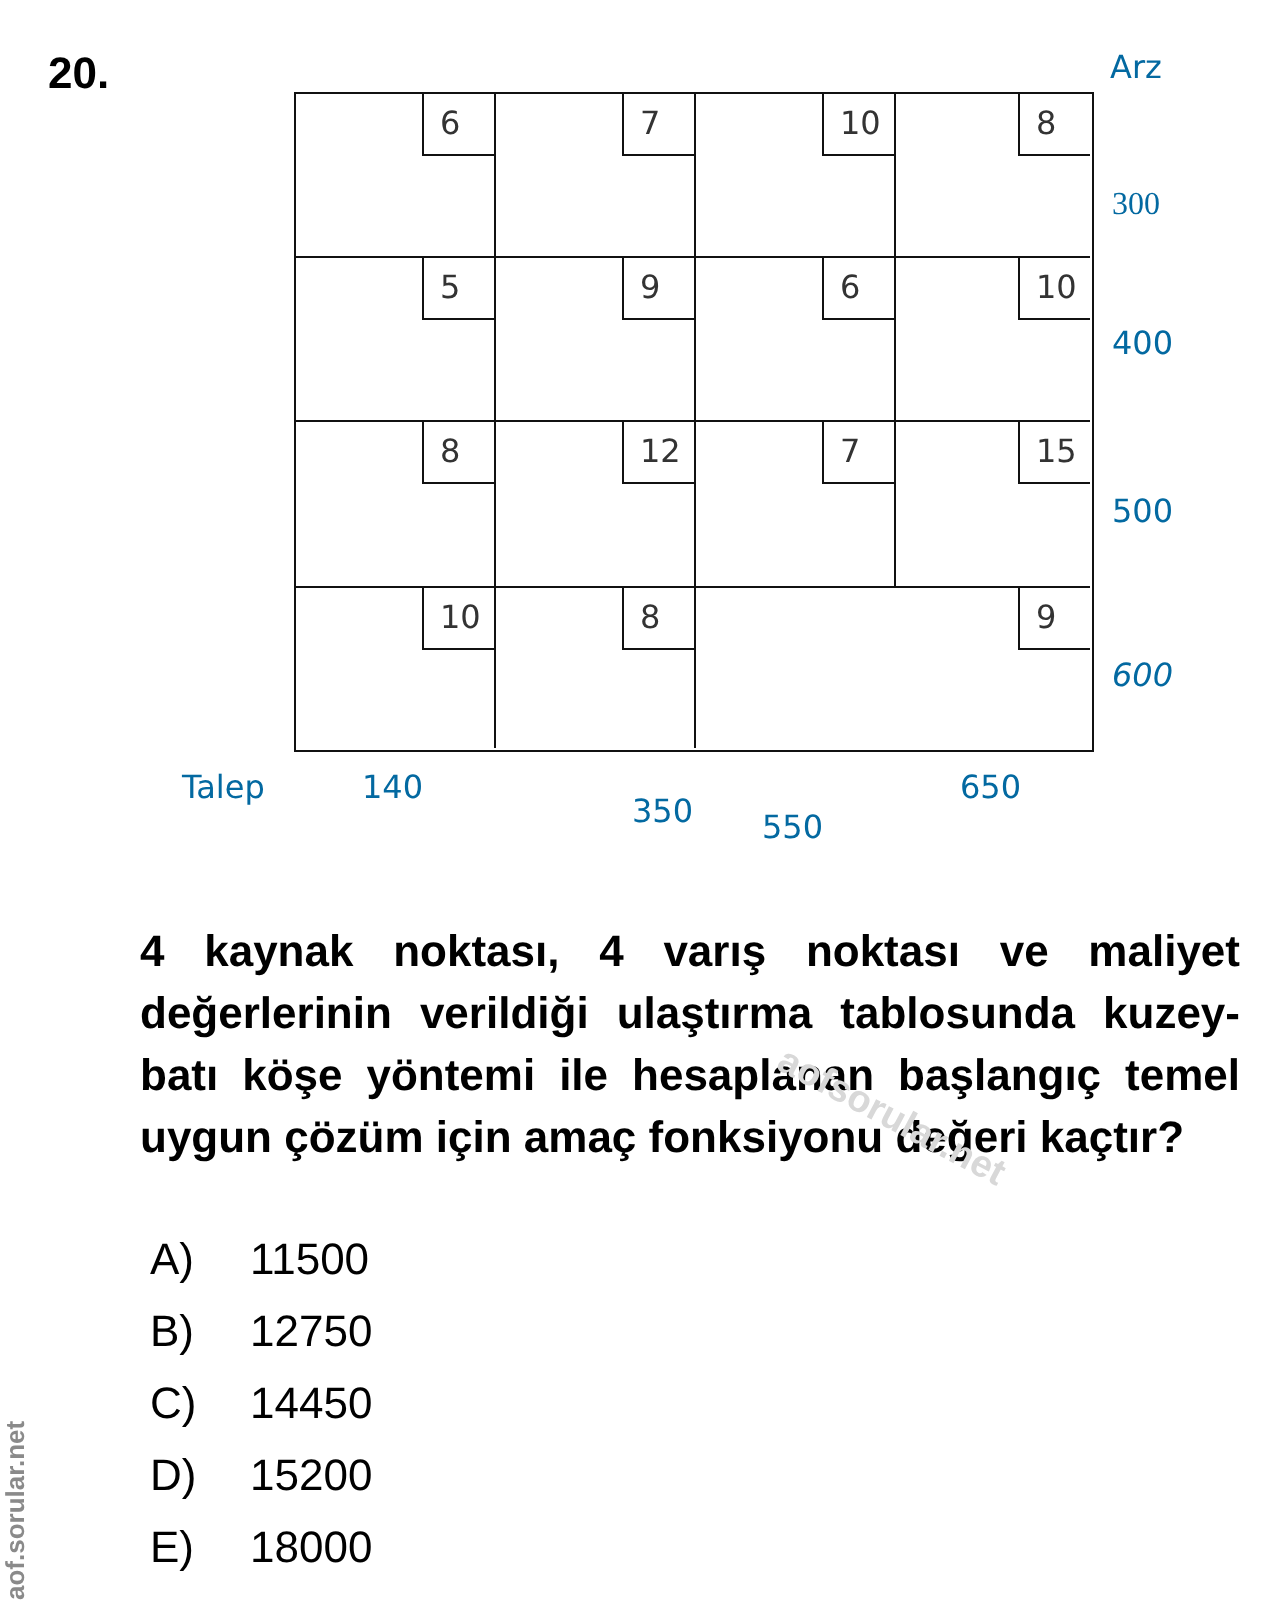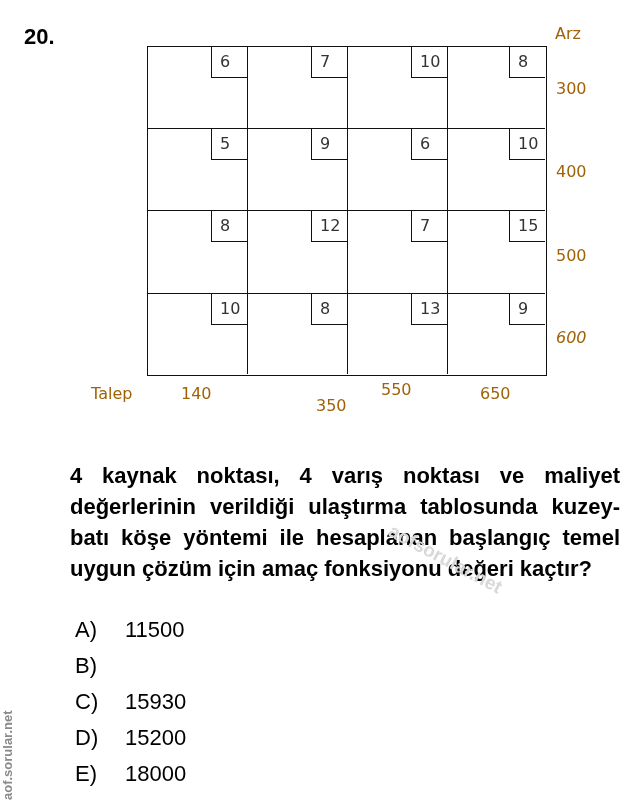--- a/index.html
+++ b/index.html
@@ -1,21 +1,21 @@
 <!DOCTYPE html>
 <html><head>
   <meta charset="utf-8">
   <style>
     html, body { margin:0; padding:0; background:#ffffff; }
     body { width:642px; height:808px; position:relative; overflow:hidden; font-family:"Liberation Sans", sans-serif; color:#000; }
     .qnum { position:absolute; left:24px; top:24px; font-size:22px; font-weight:bold; font-family:Liberation Sans, sans-serif; }
     .grid { position:absolute; left:147px; top:46px; width:400px; height:330px; border:1.5px solid #111; box-sizing:border-box; }
     .cell { position:absolute; box-sizing:border-box; border-right:1.5px solid #111; border-bottom:1.5px solid #111; }
     .cost { position:absolute; right:0; top:0; width:36px; height:31px; border-left:1.5px solid #111; border-bottom:1.5px solid #111; box-sizing:border-box; font-family:"DejaVu Sans", sans-serif; font-size:16px; color:#333; padding-left:8px; line-height:30px; }
-    .supply-lbl, .supply, .demand, .demand-lbl { position:absolute; font-family:"DejaVu Sans", sans-serif; font-size:16px; color:#a16207; }
+    .supply-lbl, .supply, .demand, .demand-lbl { position:absolute; font-family:"DejaVu Sans", sans-serif; font-size:16px; color:#0369a1; }
     .question { position:absolute; left:70px; top:448px; width:550px; font-size:22px; font-weight:bold; line-height:31px; text-align:justify; text-align-last:left;margin-top:12px; }
     .watermark { position:absolute; left:395px; top:520px; font-size:19px; font-weight:bold; color:#d8d8d8; transform:rotate(28deg); transform-origin:left top; white-space:nowrap; }
     .options { position:absolute; left:75px; top:612px; }
     .opt { height:36px; font-size:22px; line-height:36px; display:flex; }
     .opt .lbl { width:50px; }
     .side-wm { position:absolute; left:0px; top:800px; transform:rotate(-90deg); transform-origin:left top; font-size:13px; font-weight:bold; color:#8a8a8a; white-space:nowrap; }
   </style>
 </head>
 <body>
 
@@ -63,54 +63,52 @@
   <div class="cell" style="left:300px;top:164px;width:97px;height:83px;border-right:none;">
       <div class="cost">15</div>
     </div>
 
   <div class="cell" style="left:0;top:247px;width:100px;height:80px;border-bottom:none;">
       <div class="cost">10</div>
     </div>
   <div class="cell" style="left:100px;top:247px;width:100px;height:80px;border-bottom:none;">
       <div class="cost">8</div>
     </div>
-  <div class="cell" style="left:200px;top:247px;width:100px;height:80px;border-bottom:none;">
-      <div class="cost">13</div>
-    </div>
   <div class="cell" style="left:300px;top:247px;width:97px;height:80px;border-right:none;border-bottom:none;">
       <div class="cost">9</div>
     </div>
 </div>
 
-<div class="supply" style="left:556px; top:79px;">300</div>
+<div class="supply" style="left:556px; top:94px;font-family:Liberation Serif, serif;">300</div>
 <div class="supply" style="left:556px; top:162px;">400</div>
 <div class="supply" style="left:556px; top:246px;">500</div>
 <div class="supply" style="left:556px; top:328px;font-style:italic;">600</div>
 
 <div class="demand-lbl" style="left:91px; top:384px;">Talep</div>
 <div class="demand" style="left:181px; top:384px;">140</div>
 <div class="demand" style="left:281px; top:396px;margin-left:35px;">350</div>
-<div class="demand" style="left:381px; top:380px;">550</div>
+<div class="demand" style="left:381px; top:404px;">550</div>
 <div class="demand" style="left:480px; top:384px;">650</div>
 
 <div class="question">4 kaynak noktası, 4 varış noktası ve maliyet değerlerinin verildiği ulaştırma tablosunda kuzey-batı köşe yöntemi ile hesaplanan başlangıç temel uygun çözüm için amaç fonksiyonu değeri kaçtır?</div>
 
 <div class="watermark">aofsorular.net</div>
 
 <div class="options">
   <div class="opt">
       <span class="lbl">A)</span>
       <span>11500</span>
     </div>
   <div class="opt">
       <span class="lbl">B)</span>
+      <span>12750</span>
     </div>
   <div class="opt">
       <span class="lbl">C)</span>
-      <span>15930</span>
+      <span>14450</span>
     </div>
   <div class="opt">
       <span class="lbl">D)</span>
       <span>15200</span>
     </div>
   <div class="opt">
       <span class="lbl">E)</span>
       <span>18000</span>
     </div>
 </div>

